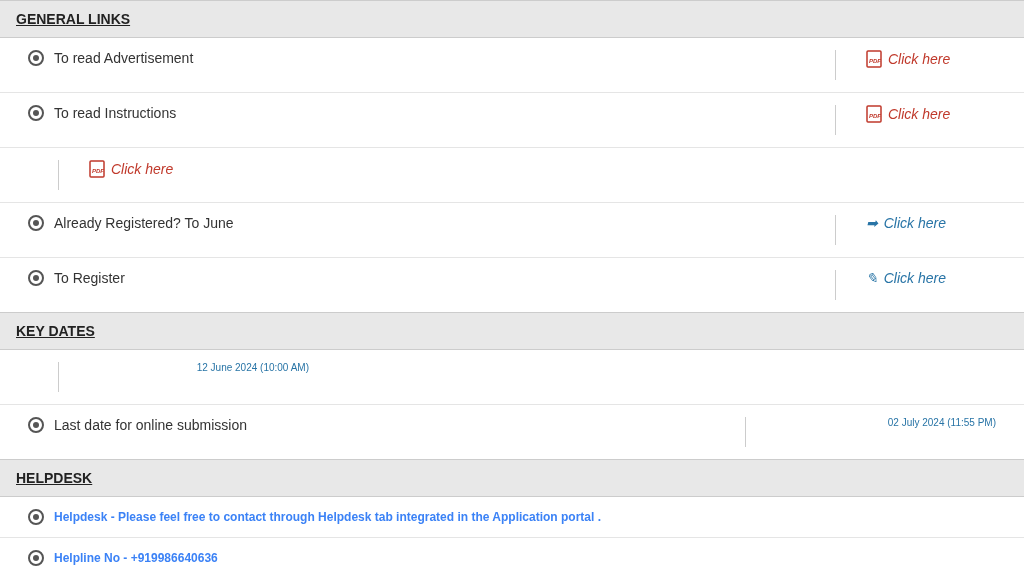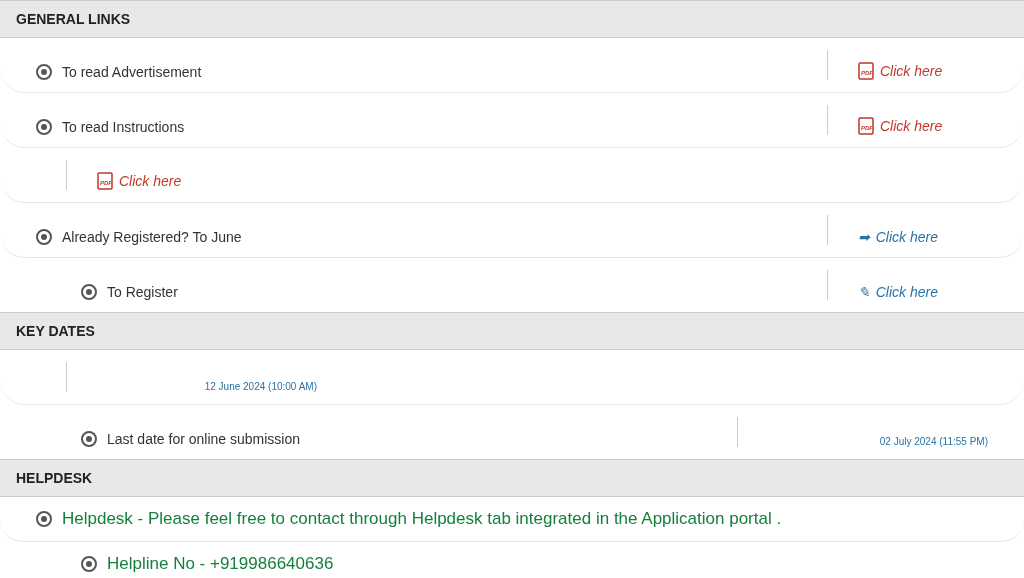--- a/index.html
+++ b/index.html
@@ -18,37 +18,36 @@
     }
 
     .section-header {
       background: #e8e8e8;
       padding: 10px 16px;
       font-weight: bold;
       font-size: 14px;
       color: #222;
       border-top: 1px solid #ccc;
       border-bottom: 1px solid #ccc;
+      text-decoration: underline;
     }
 
     .section-body {
       background: #fff;
     }
 
     .row {
       display: flex;
-      align-items: flex-end;
-      padding: 12px 36px;
+      align-items: flex-start;
+      padding: 12px 28px;
       border-bottom: 1px solid #e5e5e5;
-      border-radius: 25px;
     }
 
     .row:last-child {
       border-bottom: none;
-      margin-left: 45px;
     }
 
     .row-label {
       display: flex;
       align-items: center;
       flex: 1;
       color: #333;
       font-size: 14px;
     }
 
@@ -131,22 +130,23 @@
 
     .row-value {
       color: #2874a6;
       font-size: 10px;
       min-width: 220px;
       text-align: right;
       white-space: nowrap;
     }
 
     .helpdesk-text {
-      color: #15803d;
-      font-size: 17px;
+      color: #3b82f6;
+      font-size: 12px;
+      font-weight: bold;
     }
   </style>
 </head>
 <body>
 
 <div>
   <div class="section-header">GENERAL LINKS</div>
   <div class="section-body">
 
     <div class="row">

